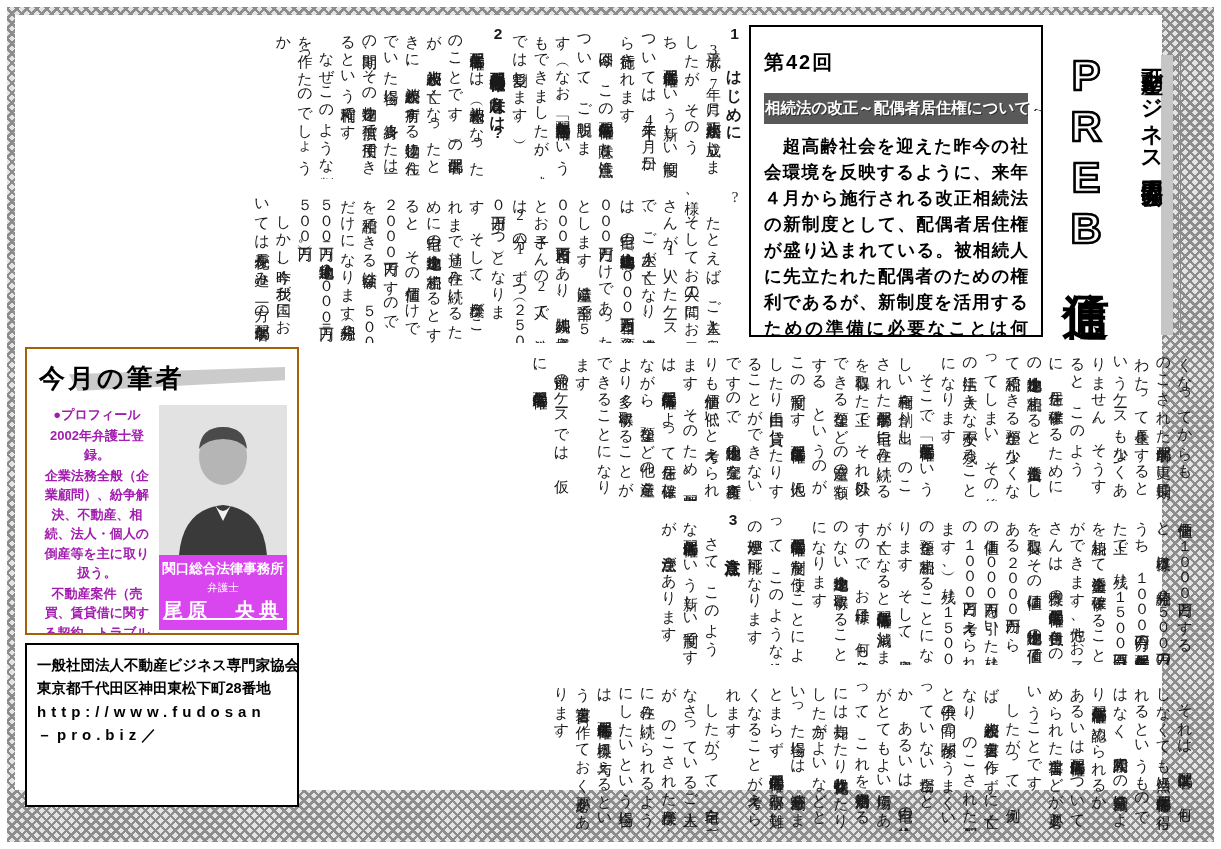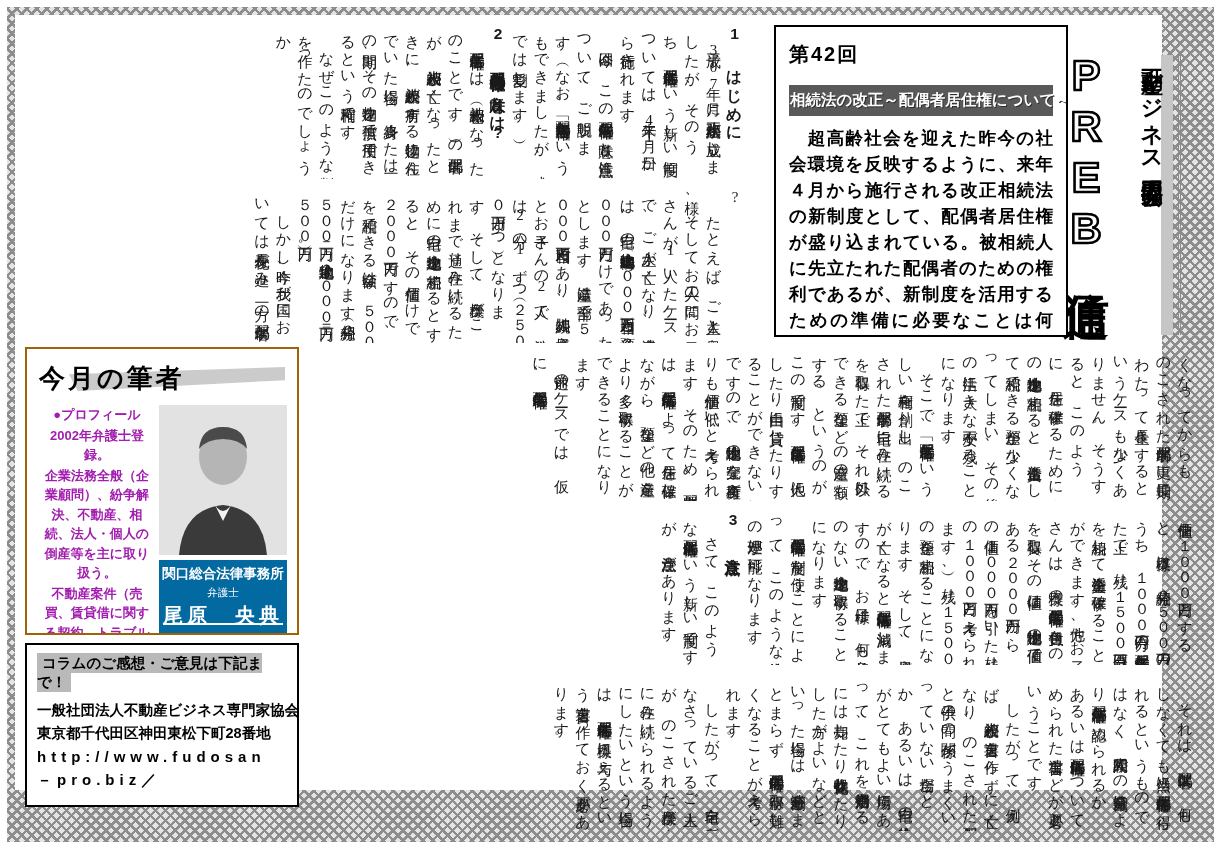--- a/index.html
+++ b/index.html
@@ -22,22 +22,22 @@
   .vrow p { margin:0; padding:0; text-indent:15.5px; }
   .vrow p.cont { text-indent:0; }
   .vrow p.vh { font-family:"Liberation Sans","DejaVu Sans",sans-serif; font-weight:bold;
                font-size:15.5px; text-indent:0; letter-spacing:1px; }
   .top-article { position:absolute; left:14px; top:10px; width:716px; height:318px; }
   .bottom-article { position:absolute; left:286px; top:332px; width:894px; height:440px; }
   .row-t1 { top:0; } .row-t2 { top:164px; }
   .row-b1 { top:0; } .row-b2 { top:164px; } .row-b3 { top:330px; }
 
   
-  .header-box { position:absolute; left:759px; top:10px; width:294px; height:312px;
-                border:2px solid #000; background:#fff; padding:14px 13px; overflow:hidden; }
+  .header-box { position:absolute; left:734px; top:10px; width:294px; height:312px;
+                border:2px solid #000; background:#fff; padding:22px 13px; overflow:hidden; }
   .issue { font-weight:bold; font-size:20px; letter-spacing:2px; color:#000; }
   .title-bar { margin:17px 0 9px; background:#595959; color:#ffffff; font-weight:bold;
                font-size:15.5px; text-align:center; padding:5px 1px; white-space:nowrap;
                letter-spacing:0; text-shadow:1px 1px 0 #2e2e2e; }
   .lead { font-weight:bold; font-size:17.5px; line-height:26px; text-align:justify; color:#000; }
 
   
   .masthead { position:absolute; left:1038px; top:36px; width:126px; height:286px; }
   .mast-org-bar { position:absolute; right:6px; top:4px; width:12px; height:280px; background:#c6c6c6; }
   .mast-rule { position:absolute; right:-2px; top:0; height:284px; width:0; border-right:3px double #8a8a8a; }
@@ -55,21 +55,21 @@
                 border:2px solid #a16207; background:#fff; overflow:hidden; }
   .ab-title-wrap { position:relative; height:42px; margin:12px 12px 2px; }
   .ab-wedge { position:absolute; left:30px; top:6px; width:216px; height:24px; background:#cbcbcb;
               clip-path:polygon(0 30%,100% 0,100% 55%,4% 100%); }
   .ab-title { position:relative; font-size:26px; font-weight:900; letter-spacing:3px; color:#000; }
   .ab-body { display:flex; margin:2px 10px 0 12px; }
   .ab-profile { width:118px; font-size:13px; font-weight:bold; line-height:19.5px; color:#a21caf;text-align:center; }
   .ab-profile p { margin:0 0 1px; }
   .ab-right { width:128px; margin-left:4px; }
   .photo { width:128px; height:150px; display:block; }
-  .plate { background:#0369a1; color:#fff; text-align:center; margin-top:5px; padding:5px 2px 6px; }
+  .plate { background:#d946ef; color:#fff; text-align:center; padding:5px 2px 6px; }
   .plate-firm { font-size:13.5px; font-weight:bold; letter-spacing:0; }
   .plate-role { font-size:10.5px; margin:3px 0 2px; }
   .plate-name { font-size:20px; font-weight:bold; letter-spacing:4px;text-decoration:underline; }
 
   
   .contact-box { position:absolute; left:10px; top:628px; width:274px; height:164px;
                  border:2px solid #000; background:#fff; padding:9px 10px; overflow:hidden; }
   .cb-header { margin:0 0 7px; }
   .cb-header span { background:#b9b9b9; font-weight:bold; font-size:14.5px; padding:2px 5px;
                     letter-spacing:0; color:#000; }
@@ -156,21 +156,20 @@
           <div class="plate">
             <div class="plate-firm">関口総合法律事務所</div>
             <div class="plate-role">弁護士</div>
             <div class="plate-name">尾原　央典</div>
           </div>
         </div>
       </div>
     </div>
 
     <div class="contact-box">
-      <div class="cb-header"><span>コラムのご感想・ご意見は下記まで！</span></div>
       <div class="cb-line">一般社団法人不動産ビジネス専門家協会</div>
       <div class="cb-line">東京都千代田区神田東松下町28番地</div>
       <div class="cb-url">http://www.fudosan</div>
       <div class="cb-url">－pro.biz／</div>
     </div>
 
   </div>
 </div>
 
 </body></html>

